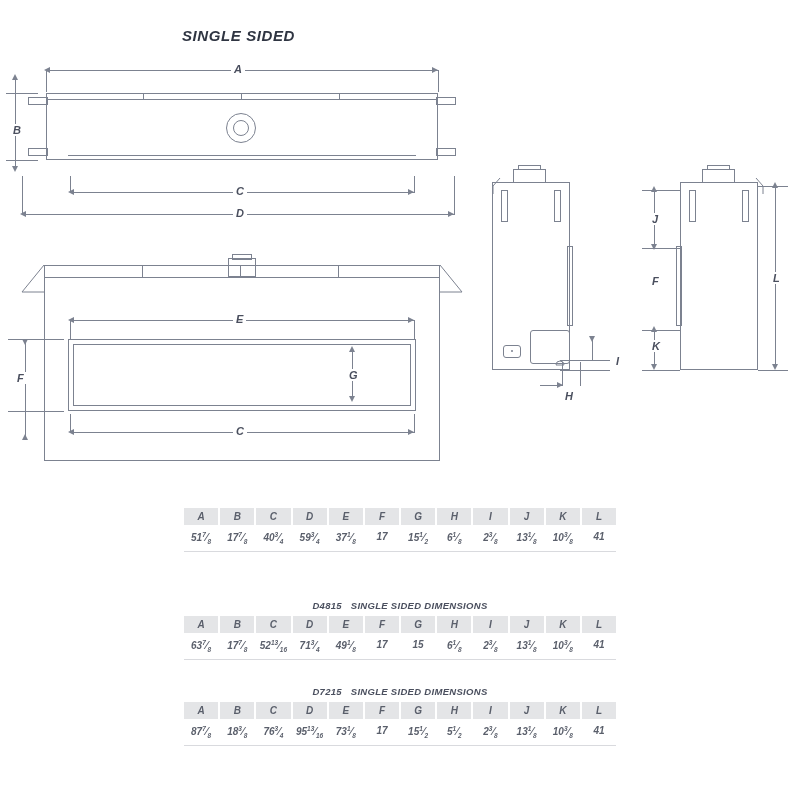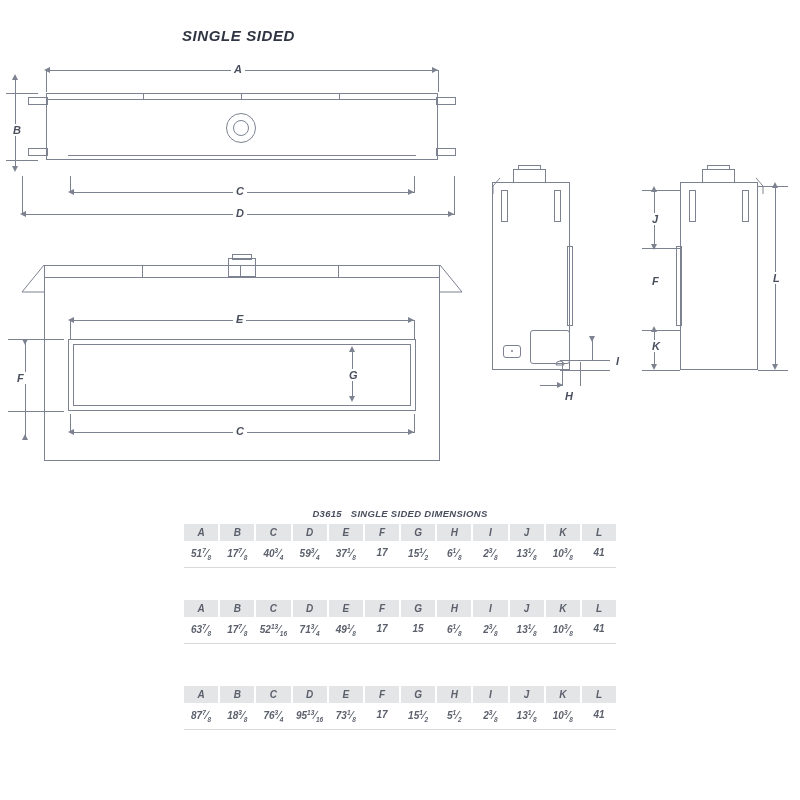--- a/index.html
+++ b/index.html
@@ -241,21 +241,20 @@
 
     <div class="ln vln" style="left:775px;top:186px;height:182px;"></div>
     <div class="ar ar-u" style="left:772px;top:182px;"></div>
     <div class="ar ar-d" style="left:772px;top:364px;"></div>
     <div class="ln hln" style="left:758px;top:186px;width:30px;"></div>
     <div class="ln hln" style="left:758px;top:370px;width:30px;"></div>
     <div class="dim-label" style="left:770px;top:272px;">L</div>
   </div>
 
   <div class="table-block" style="top:508px;">
-    <div class="table-title">D3615   SINGLE SIDED DIMENSIONS</div>
     <div class="hdr-row">
         <div class="hdr-cell">A</div>
         <div class="hdr-cell">B</div>
         <div class="hdr-cell">C</div>
         <div class="hdr-cell">D</div>
         <div class="hdr-cell">E</div>
         <div class="hdr-cell">F</div>
         <div class="hdr-cell">G</div>
         <div class="hdr-cell">H</div>
         <div class="hdr-cell">I</div>
@@ -273,20 +272,21 @@
         <div class="val-cell">15<sup>1</sup>⁄<sub>2</sub></div>
         <div class="val-cell">6<sup>1</sup>⁄<sub>8</sub></div>
         <div class="val-cell">2<sup>3</sup>⁄<sub>8</sub></div>
         <div class="val-cell">13<sup>1</sup>⁄<sub>8</sub></div>
         <div class="val-cell">10<sup>3</sup>⁄<sub>8</sub></div>
         <div class="val-cell">41</div>
       </div>
   </div>
 
   <div class="table-block" style="top:600px;">
+    <div class="table-title">D4815   SINGLE SIDED DIMENSIONS</div>
     <div class="hdr-row">
         <div class="hdr-cell">A</div>
         <div class="hdr-cell">B</div>
         <div class="hdr-cell">C</div>
         <div class="hdr-cell">D</div>
         <div class="hdr-cell">E</div>
         <div class="hdr-cell">F</div>
         <div class="hdr-cell">G</div>
         <div class="hdr-cell">H</div>
         <div class="hdr-cell">I</div>
@@ -304,20 +304,21 @@
         <div class="val-cell">15</div>
         <div class="val-cell">6<sup>1</sup>⁄<sub>8</sub></div>
         <div class="val-cell">2<sup>3</sup>⁄<sub>8</sub></div>
         <div class="val-cell">13<sup>1</sup>⁄<sub>8</sub></div>
         <div class="val-cell">10<sup>3</sup>⁄<sub>8</sub></div>
         <div class="val-cell">41</div>
       </div>
   </div>
 
   <div class="table-block" style="top:686px;">
+    <div class="table-title">D7215   SINGLE SIDED DIMENSIONS</div>
     <div class="hdr-row">
         <div class="hdr-cell">A</div>
         <div class="hdr-cell">B</div>
         <div class="hdr-cell">C</div>
         <div class="hdr-cell">D</div>
         <div class="hdr-cell">E</div>
         <div class="hdr-cell">F</div>
         <div class="hdr-cell">G</div>
         <div class="hdr-cell">H</div>
         <div class="hdr-cell">I</div>

